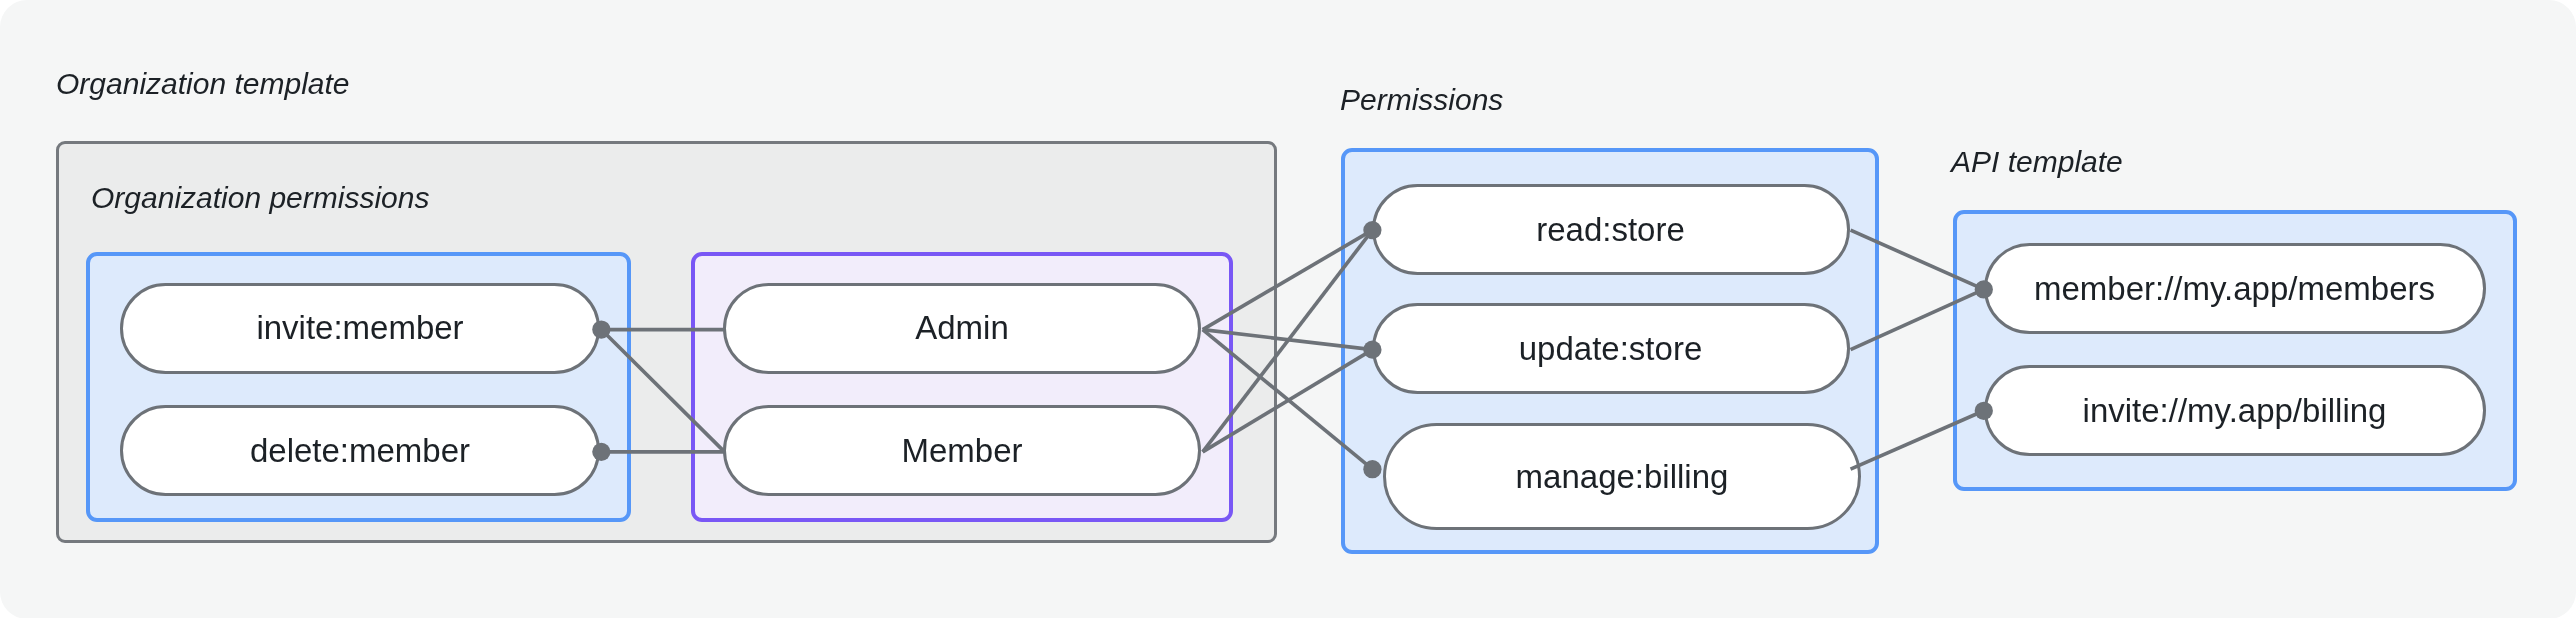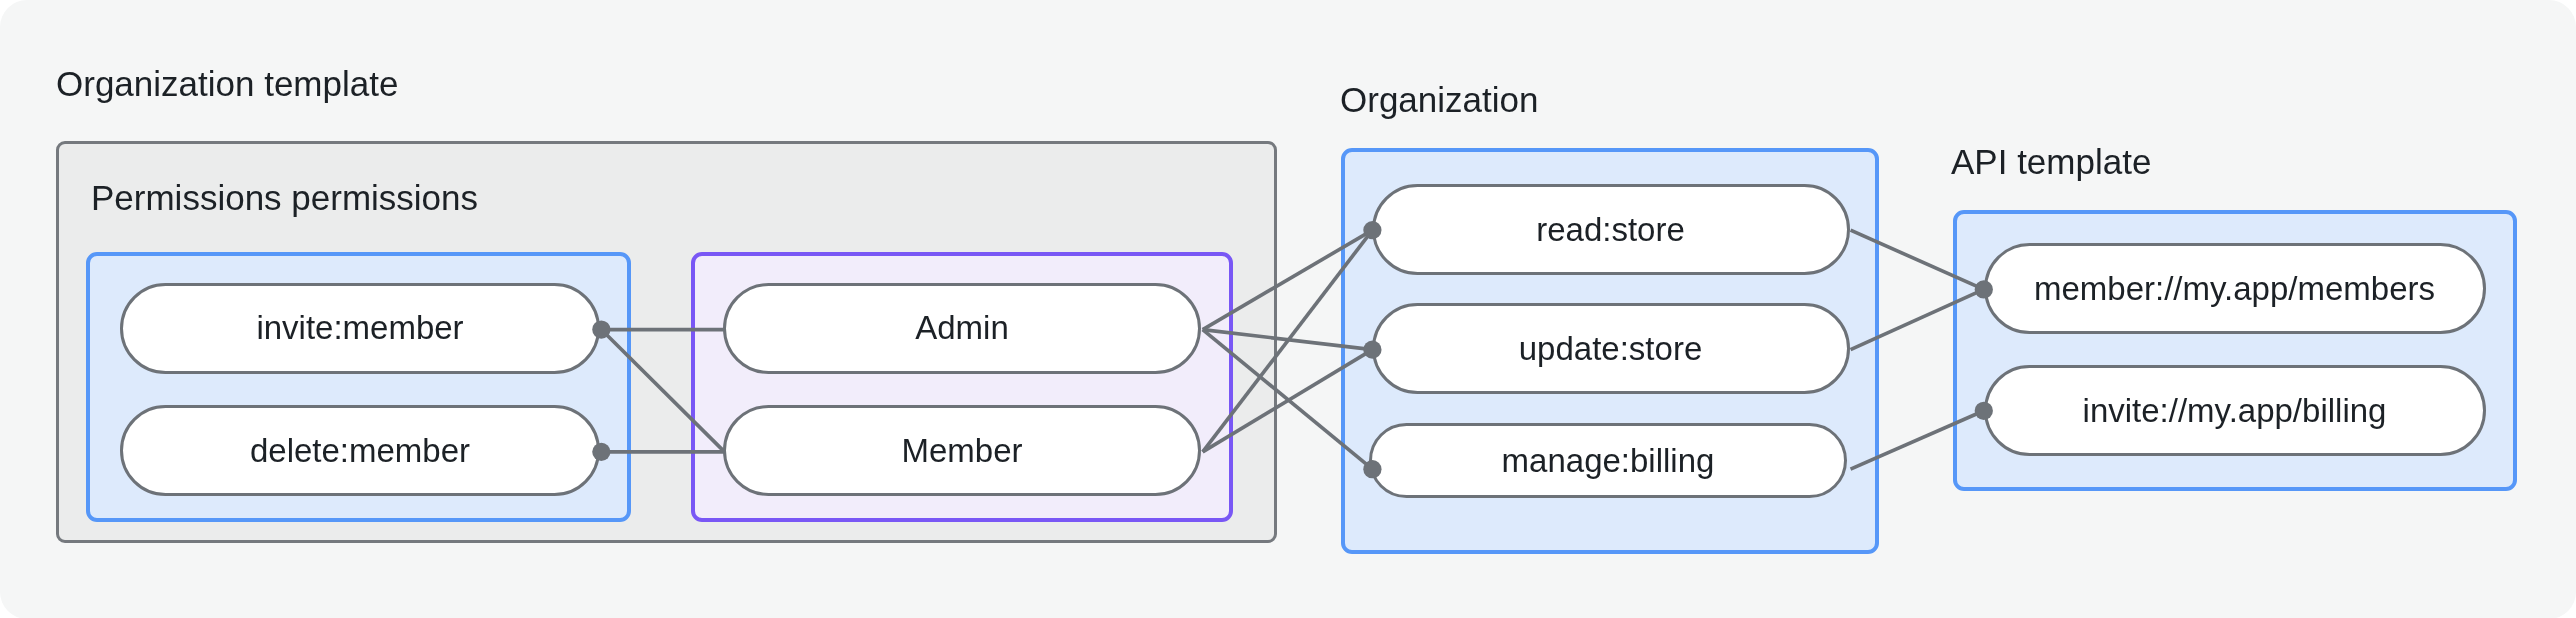--- a/index.html
+++ b/index.html
@@ -7,23 +7,24 @@
     position:relative;
     width:2576px;height:619px;
     background:var(--canvas-bg,#f5f6f6);
     border-radius:27px;
     overflow:hidden;
     font-family:"Liberation Sans",sans-serif;
     color:var(--text,#1c2126);
   }
   .grouplabel{
     position:absolute;
-    font-size:35px;line-height:40px;
+    font-size:30px;line-height:40px;
     letter-spacing:0;
     white-space:nowrap;
+    font-style:italic;
   }
   .box{position:absolute;box-sizing:border-box;}
   .box.gray{
     background:var(--template-box-bg,#ebecec);
     border:3.7px solid var(--template-box-border,#75797e);
     border-radius:9px;
   }
   .box.blue{
     background:var(--blue-box-bg,#ddeafc);
     border:4.6px solid var(--blue-box-border,#5697f8);
@@ -47,21 +48,21 @@
 </style>
 </head>
 <body>
 
 <div id="canvas">
 
   <div class="grouplabel" style="left:56px;top:64px;">Organization template</div>
 
   <div class="box gray" style="left:56px;top:141px;width:1221px;height:402px;">
 
-    <div class="grouplabel" style="left:32px;top:34px;">Permissions permissions</div>
+    <div class="grouplabel" style="left:32px;top:34px;">Organization permissions</div>
 
 
     <div class="box blue" style="left:27px;top:108px;width:545px;height:270px;">
       <div class="pill" style="left:30px;top:26.5px;width:480px;height:91px;">
         <span>invite:member</span>
       </div>
       <div class="pill" style="left:30px;top:149px;width:480px;height:91px;">
         <span>delete:member</span>
       </div>
     </div>
@@ -69,30 +70,30 @@
     <div class="box purple" style="left:632px;top:108px;width:542px;height:270px;">
       <div class="pill" style="left:28px;top:26.5px;width:478px;height:91px;">
         <span>Admin</span>
       </div>
       <div class="pill" style="left:28px;top:149px;width:478px;height:91px;">
         <span>Member</span>
       </div>
     </div>
   </div>
 
-  <div class="grouplabel" style="left:1340px;top:80px;">Organization</div>
+  <div class="grouplabel" style="left:1340px;top:80px;">Permissions</div>
 
   <div class="box blue" style="left:1341px;top:148px;width:538px;height:406px;">
     <div class="pill" style="left:26.5px;top:32px;width:478px;height:91px;">
       <span>read:store</span>
     </div>
     <div class="pill" style="left:26.5px;top:151px;width:478px;height:91px;">
       <span>update:store</span>
     </div>
-    <div class="pill" style="left:24px;top:271px;width:478px;height:75px;">
+    <div class="pill" style="left:38px;top:271px;width:478px;height:107px;">
       <span>manage:billing</span>
     </div>
   </div>
 
   <div class="grouplabel" style="left:1951px;top:142px;">API template</div>
 
   <div class="box blue" style="left:1953px;top:210px;width:564px;height:281px;">
     <div class="pill" style="left:26.5px;top:29px;width:502px;height:91px;">
       <span>member://my.app/members</span>
     </div>

